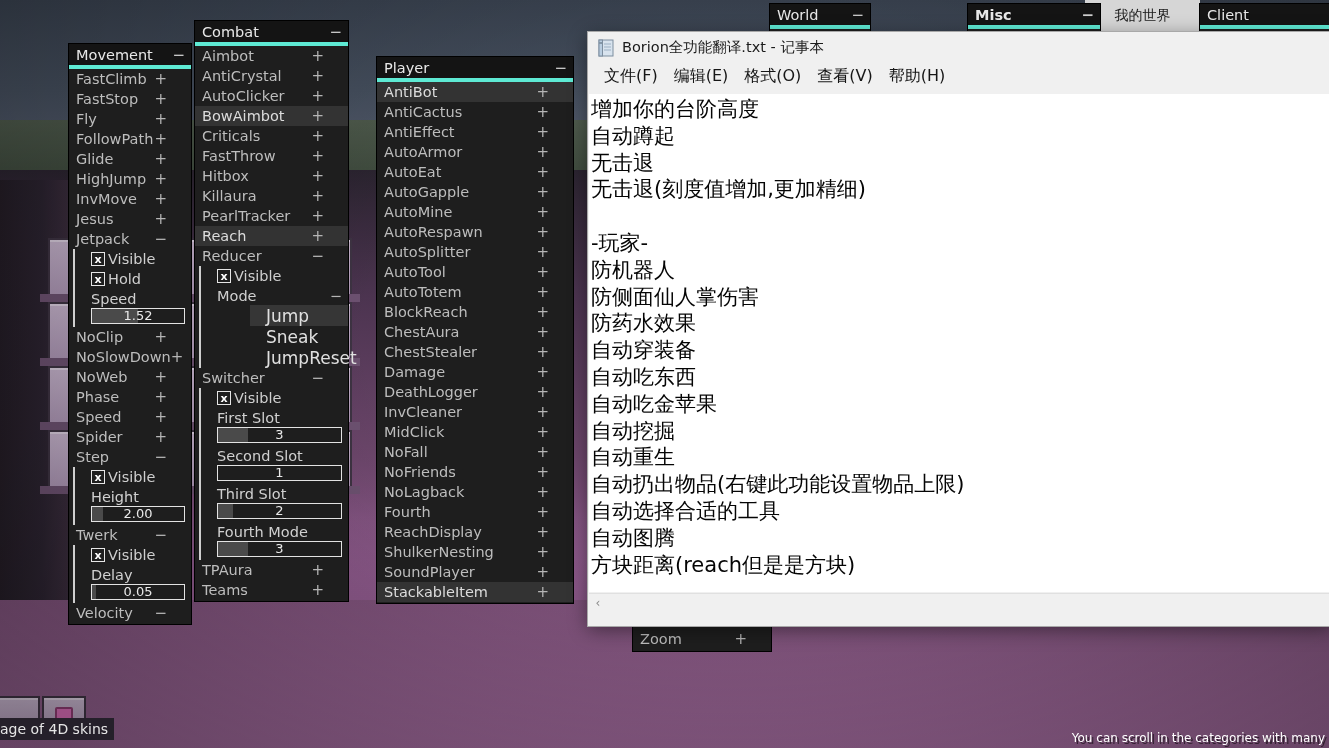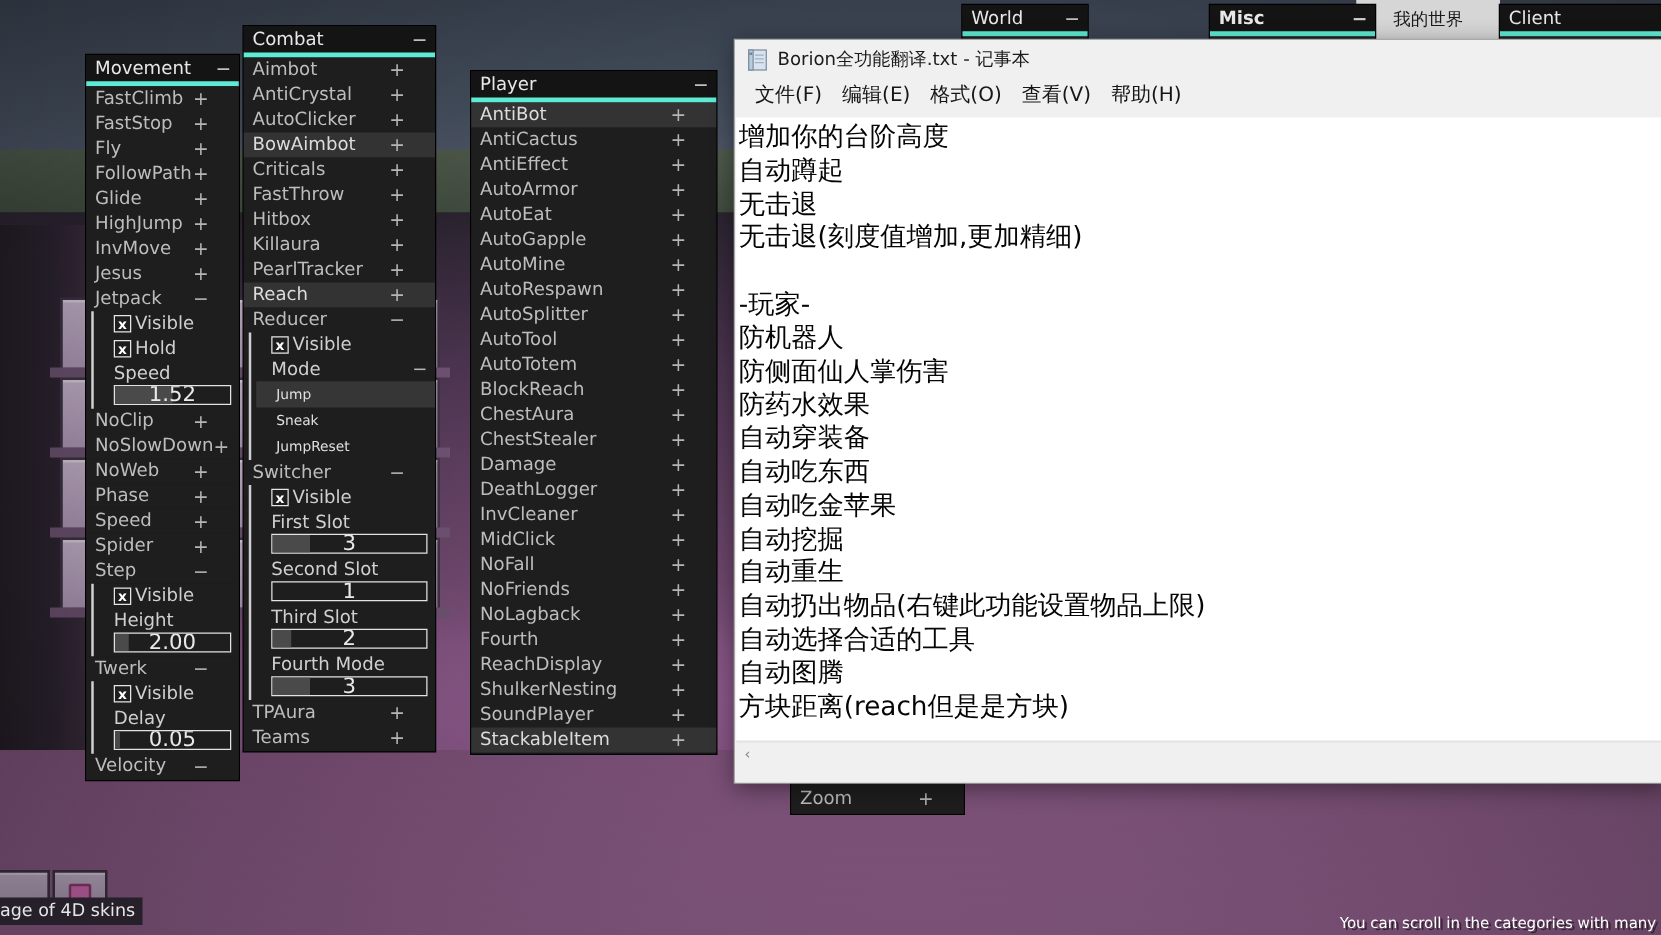--- a/index.html
+++ b/index.html
@@ -41,22 +41,22 @@
   
   .sub{position:relative;background:#1e1e1e;padding-left:10px;}
   .sub:before{content:"";position:absolute;left:4px;top:0;bottom:0;width:2px;background:#cfcfcf;}
   .chk{height:20px;display:flex;align-items:center;gap:3px;color:#cfcfcf;font-size:14.5px;padding-left:12px;}
   .chkbox{width:12px;height:12px;border:1px solid #e6e6e6;color:#ffffff;font-size:11px;line-height:11px;
      display:flex;align-items:center;justify-content:center;background:#1e1e1e;font-weight:bold;}
   .slabel{height:19px;display:flex;align-items:center;color:#d0d0d0;font-size:14.5px;padding-left:12px;}
   .sliderwrap{padding:0 6px 3px 12px;}
   .slider{position:relative;height:14px;border:1px solid #e3e3e3;background:#1e1e1e;overflow:hidden;}
   .slider .fill{position:absolute;left:0;top:0;bottom:0;background:#4a4a4a;}
-  .slider .sval{position:relative;text-align:center;color:#e9e9e9;font-size:17px;line-height:14px;}
-  .modeitem{height:21px;display:flex;align-items:center;color:#e0e0e0;font-size:11px;padding-left:16px;}
+  .slider .sval{position:relative;text-align:center;color:#e9e9e9;font-size:13px;line-height:14px;}
+  .modeitem{height:21px;display:flex;align-items:center;color:#e0e0e0;font-size:17px;padding-left:16px;margin-left:45px;}
   .modeitem.active{background:#363636;}
 
   
   #notepad{position:absolute;left:588px;top:32px;width:745px;height:594px;background:#f0f0f0;
      box-shadow:0 0 0 1px #a8a8a8, 0 4px 18px rgba(0,0,0,.45);}
   #np-titlebar{height:31px;display:flex;align-items:center;padding-left:9px;background:#f0f0f0;}
   #np-icon{width:18px;height:18px;margin-right:7px;position:relative;flex:0 0 auto;}
   #np-title{font-size:14.5px;color:#1b1b1b;font-family:"DejaVu Sans",sans-serif;white-space:nowrap;}
   #np-menu{height:26px;display:flex;align-items:center;gap:0;padding-left:8px;background:#f0f0f0;}
   #np-menu .mi{font-size:16px;color:#161616;padding:2px 8px;cursor:default;}

